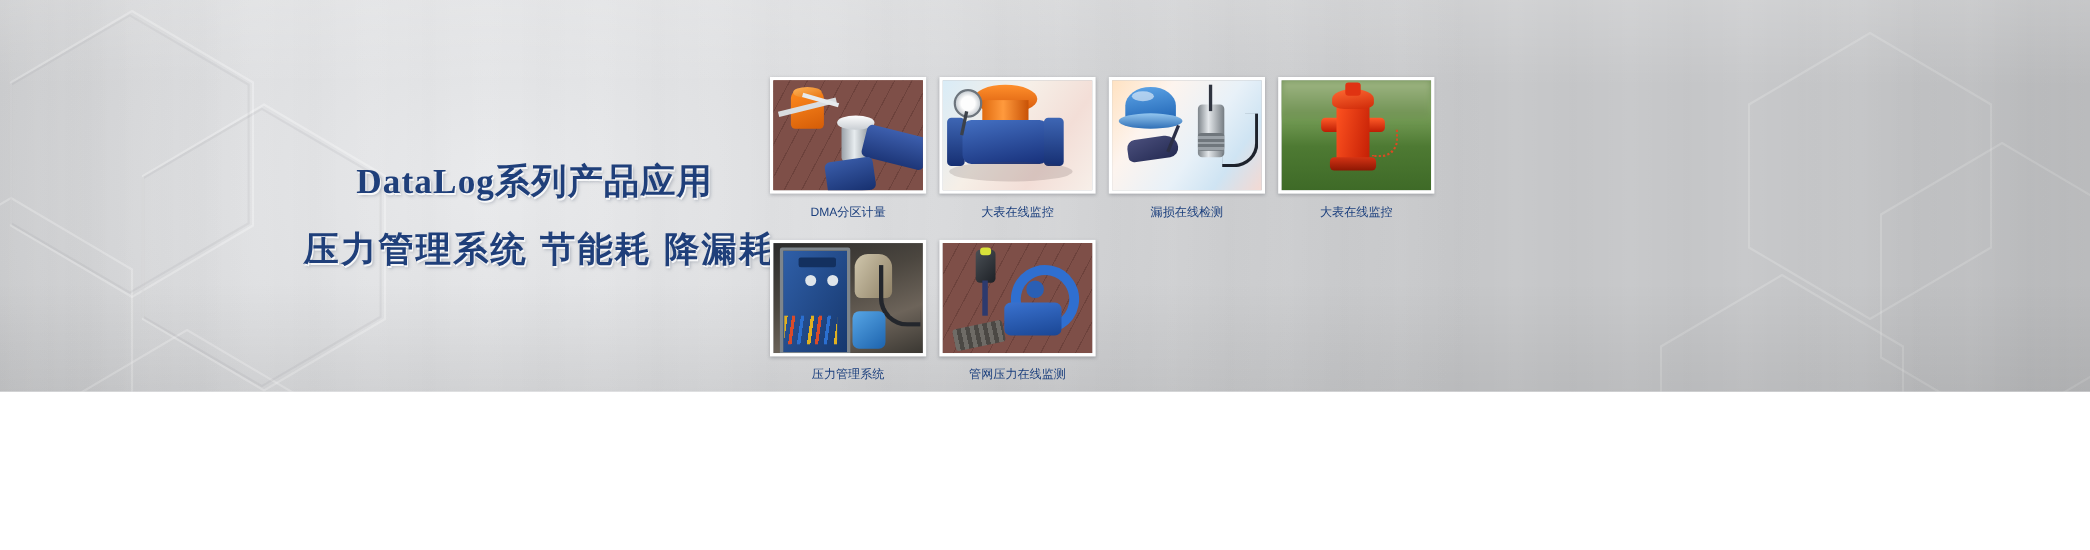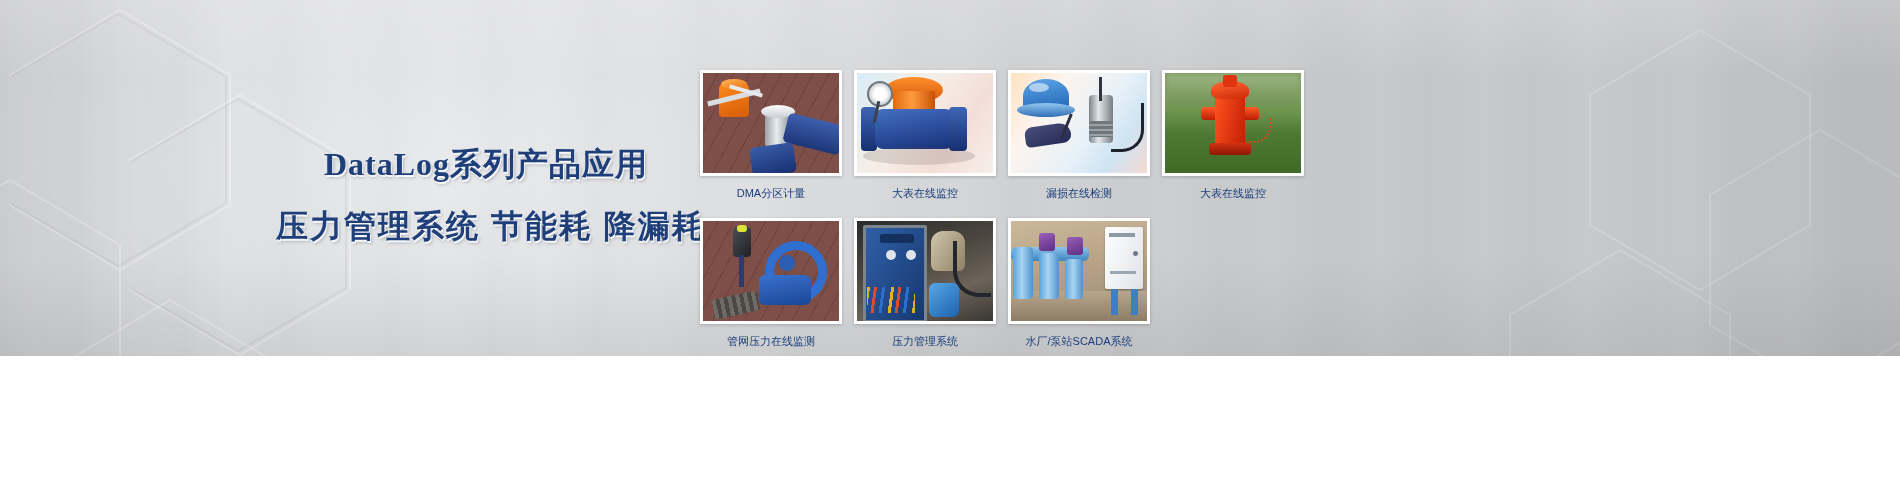--- a/index.html
+++ b/index.html
@@ -316,66 +316,45 @@
           <div class="base"></div>
           <div class="chain"></div>
         </div>
       </div>
       <div class="cap">大表在线监控</div>
     </div>
 
 
     <div class="tile">
       <div class="thumb">
-        <div class="scene t7">
-          <div class="sensor"></div>
-          <div class="led"></div>
-          <div class="stem"></div>
-          <div class="wheel"></div>
-          <div class="hub"></div>
-          <div class="vbody"></div>
-          <div class="grate"></div>
-        </div>
-      </div>
-      <div class="cap">管网压力在线监测</div>
-    </div>
-
-    <div class="tile">
-      <div class="thumb">
         <div class="scene t6">
           <div class="cabinet">
             <div class="screen"></div>
             <div class="knob1"></div>
             <div class="knob2"></div>
           </div>
           <div class="wires"></div>
           <div class="tank"></div>
           <div class="hose"></div>
           <div class="bluecan"></div>
         </div>
       </div>
       <div class="cap">压力管理系统</div>
     </div>
 
     <div class="tile">
       <div class="thumb">
-        <div class="scene t8">
-          <div class="floor"></div>
-          <div class="hdr"></div>
-          <div class="p1"></div>
-          <div class="p2"></div>
-          <div class="p3"></div>
-          <div class="act1"></div>
-          <div class="act2"></div>
-          <div class="panel">
-            <div class="ptop"></div>
-            <div class="pdot"></div>
-            <div class="pbot"></div>
-          </div>
-          <div class="leg1"></div>
-          <div class="leg2"></div>
-        </div>
-      </div>
-      <div class="cap">水厂/泵站SCADA系统</div>
-    </div>
+        <div class="scene t7">
+          <div class="sensor"></div>
+          <div class="led"></div>
+          <div class="stem"></div>
+          <div class="wheel"></div>
+          <div class="hub"></div>
+          <div class="vbody"></div>
+          <div class="grate"></div>
+        </div>
+      </div>
+      <div class="cap">管网压力在线监测</div>
+    </div>
+
 
   </div>
 </div>
 
 </body></html>

